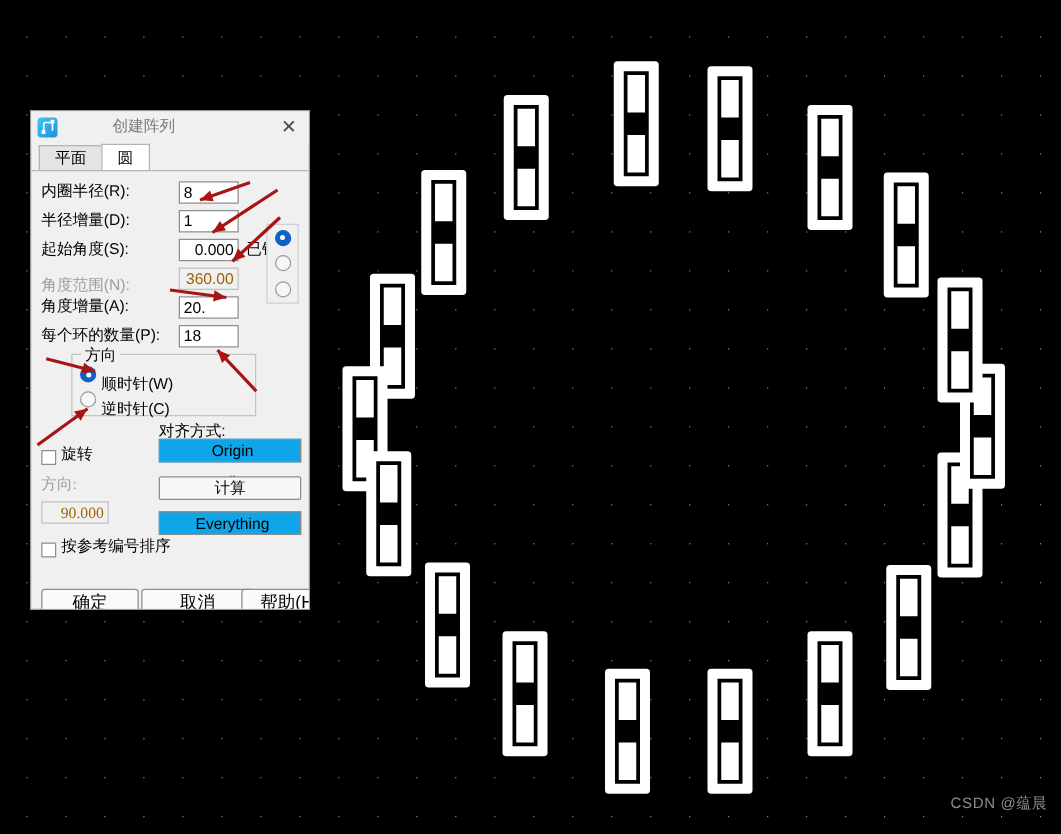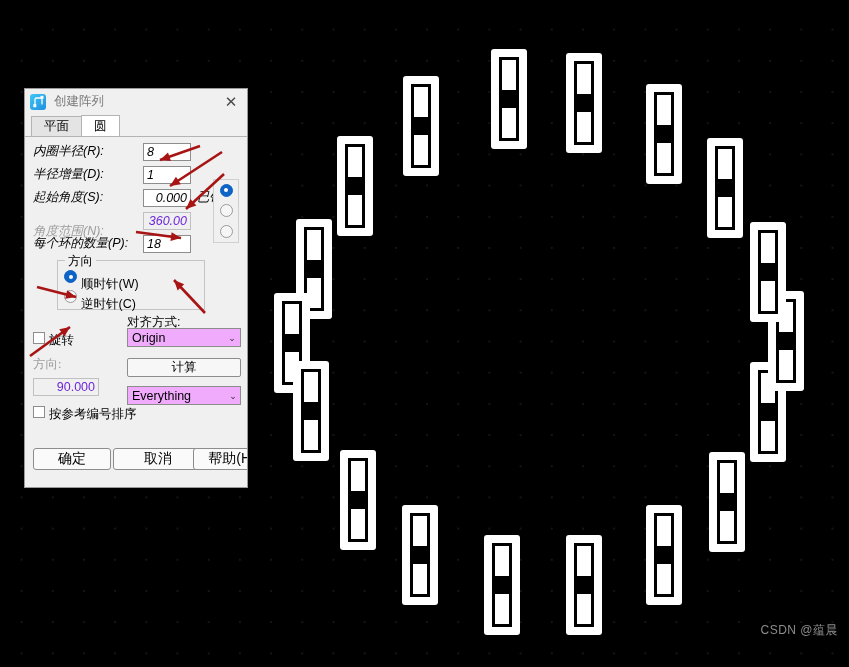--- a/index.html
+++ b/index.html
@@ -36,41 +36,42 @@
     justify-content:space-between;
     padding:3px;
   }
   .shape .cell{
     background:#fff;
     height:39%;
     width:100%;
   }
 
   .watermark{
-    position:absolute;right:11px;bottom:28px;
+    position:absolute;right:11px;bottom:16px;
     color:#8d8d8d;font-size:12px;letter-spacing:.5px;
     font-family:"Liberation Sans","DejaVu Sans",sans-serif;
     user-select:none;
   }
 
   
   #dialog{
     position:absolute;left:24px;top:88px;width:224px;height:400px;
     background:#f0f0f0;
     border:1px solid #9a9a9a;
     box-sizing:border-box;
     font-size:12px;
     color:#000;
     overflow:hidden;
   }
   .titlebar{
     height:25px;background:#f0f0f0;
     display:flex;align-items:center;
     padding:0 0 0 5px;
     position:relative;
+    gap:36px;
   }
   .app-icon{
     width:16px;height:16px;border-radius:3px;
     background:linear-gradient(135deg,#3fc7f4 0%,#1f8fe0 100%);
     position:relative;flex:none;
     display:flex;align-items:center;justify-content:center;
   }
   .app-icon svg{display:block;}
   .title-text{
     margin-left:8px;color:#7a7a7a;font-size:12.5px;
@@ -102,39 +103,38 @@
     margin-right:-1px;
   }
   .tab.active{
     background:#fff;height:21px;line-height:20px;
     position:relative;z-index:2;
   }
 
   .body{padding:6px 0 0 0;position:relative;}
 
   .row{
-    display:flex;
+    display:flex;align-items:center;
     height:21px;margin:0 0 2px 0;
     padding-left:8px;
     box-sizing:border-box;
-    font-style:italic;
   }
   .lbl{
     width:110px;flex:none;font-size:12.5px;white-space:nowrap;
   }
   .lbl.dis{color:#9d9d9d;margin-top:11px;}
 
   .tbox{
     width:48px;height:18px;line-height:17px;
     background:#fff;border:1px solid #8d8d8d;
     box-sizing:border-box;
     font-size:12.5px;padding:0 3px;
     font-family:"Liberation Sans",sans-serif;
   }
-  .tbox.dis{background:#f0f0f0;color:#6d28d9;border-color:#c0c0c0;}
+  .tbox.dis{background:#f0f0f0;color:#a16207;border-color:#c0c0c0;}
   .tbox.right{text-align:right;}
 
   .locked{
     margin-left:6px;font-size:12.5px;white-space:nowrap;
   }
 
   
   .radiocol{
     position:absolute;right:8px;top:42px;
     width:26px;height:64px;
@@ -172,31 +172,31 @@
   .optline{display:flex;align-items:center;height:17px;margin-top:3px;}
   .optline .rdo{margin-right:4px;}
   .optline span{font-size:12.5px;margin-top:16px;}
 
   
   .lower{position:relative;margin-top:6px;height:150px;}
   .chk{
     width:12px;height:12px;border:1px solid #8d8d8d;background:#fff;
     box-sizing:border-box;flex:none;margin-right:4px;
   }
-  .chkline{display:flex;align-items:flex-start;position:absolute;font-size:12.5px;}
+  .chkline{display:flex;align-items:flex-end;position:absolute;font-size:12.5px;}
 
   .lblsmall{font-size:12.5px;}
   .dis-text{color:#9d9d9d;}
 
   .combo{
     position:absolute;height:19px;
-    background:#f0abfc;border:1px solid #8d8d8d;
+    background:#0ea5e9;border:1px solid #8d8d8d;
     box-sizing:border-box;
     font-size:12.5px;line-height:18px;padding-left:4px;
-    display:flex;align-items:center;
+    display:flex;align-items:center;flex-direction:column;
   }
   .combo .cval{flex:1;}
   .combo .chev{
     width:16px;text-align:center;color:#333;font-size:9px;
   }
   .btn{
     position:absolute;height:19px;
     background:#f7f7f7;border:1px solid #8d8d8d;
     box-sizing:border-box;font-size:12.5px;
     display:flex;align-items:center;justify-content:center;
@@ -364,20 +364,24 @@
       <div class="lbl">起始角度(S):</div>
       <div class="tbox right">0.000</div>
       <div class="locked">已锁定</div>
     </div>
 
     <div class="row">
       <div class="lbl dis">角度范围(N):</div>
       <div class="tbox right dis">360.00</div>
     </div>
 
+    <div class="row">
+      <div class="lbl">角度增量(A):</div>
+      <div class="tbox">20.</div>
+    </div>
 
     <div class="row">
       <div class="lbl">每个环的数量(P):</div>
       <div class="tbox">18</div>
     </div>
 
     <div class="radiocol">
       <div class="rdo on"></div>
       <div class="rdo"></div>
       <div class="rdo"></div>
@@ -397,21 +401,21 @@
 
     <div class="lower">
 
       <div class="chkline" style="left:8px;top:16px;">
         <div class="chk"></div>
         <span>旋转</span>
       </div>
 
       <div class="lblsmall dis-text" style="position:absolute;left:8px;top:40px;font-family:Liberation Serif, serif;">方向:</div>
 
-      <div class="tbox right dis" style="position:absolute;left:8px;top:62px;width:66px;">90.000</div>
+      <div class="tbox right dis" style="position:absolute;left:8px;top:62px;width:54px;font-family:Liberation Serif, serif;">90.000</div>
 
       <div class="chkline" style="left:8px;top:90px;">
         <div class="chk"></div>
         <span>按参考编号排序</span>
       </div>
 
       <div class="lblsmall" style="position:absolute;left:102px;top:-2px;">对齐方式:</div>
 
       <div class="combo" style="left:102px;top:12px;width:114px;">
         <span class="cval">Origin</span>

